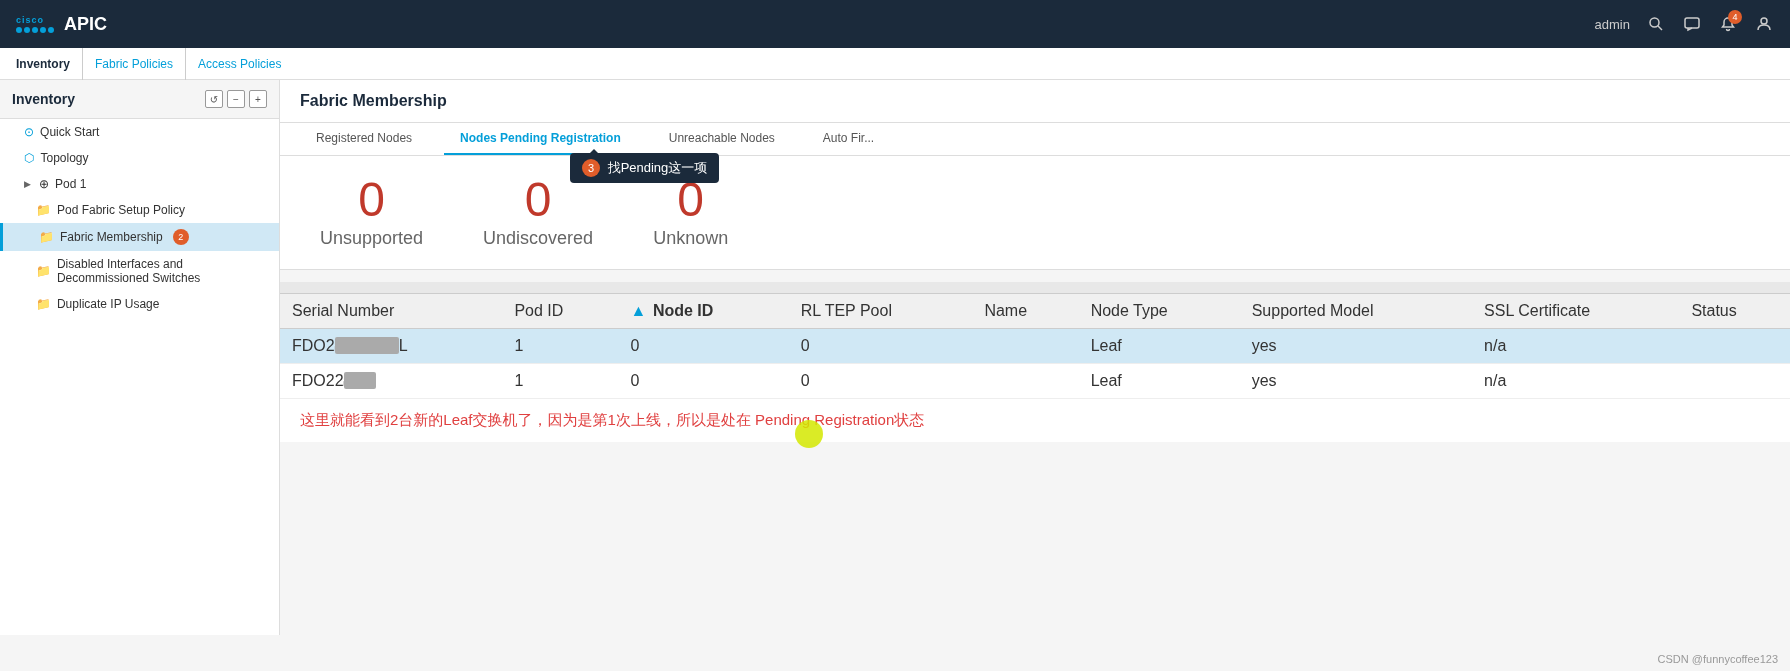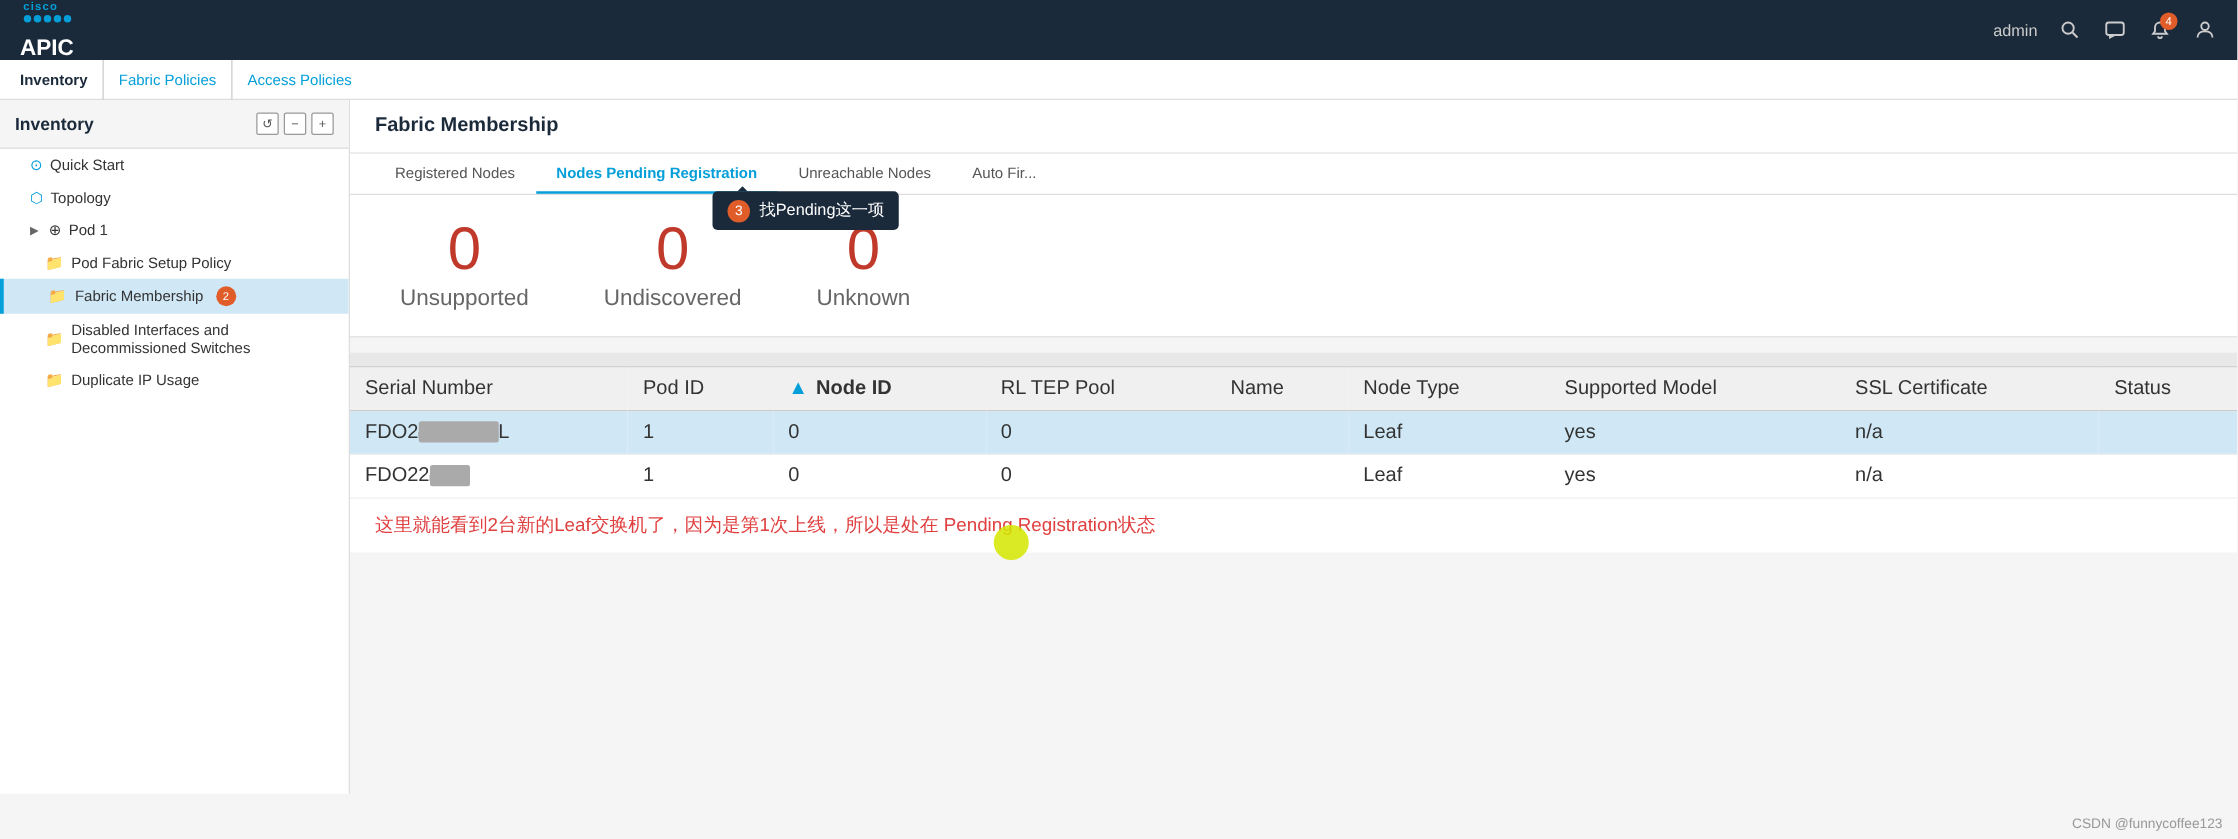--- a/index.html
+++ b/index.html
@@ -11,21 +11,20 @@
       display: flex;
       align-items: center;
       height: 48px;
       padding: 0 16px;
       justify-content: space-between;
     }
     .logo-area {
       display: flex;
       align-items: center;
       gap: 10px;
-      flex-direction: column;
     }
     .cisco-logo {
       display: flex;
       flex-direction: column;
       gap: 2px;
     }
     .cisco-logo-dots {
       display: flex;
       gap: 2px;
     }
@@ -228,21 +227,21 @@
       font-weight: bold;
       color: #1b2a3b;
     }
 
     
     .content-tabs {
       display: flex;
       background: #fff;
       border-bottom: 1px solid #ddd;
       padding: 0 20px;
-      gap: 1px;
+      gap: 16px;
       text-align: center;
     }
     .content-tab {
       padding: 8px 16px;
       cursor: pointer;
       font-size: 12px;
       color: #555;
       border-bottom: 2px solid transparent;
       white-space: nowrap;
     }

